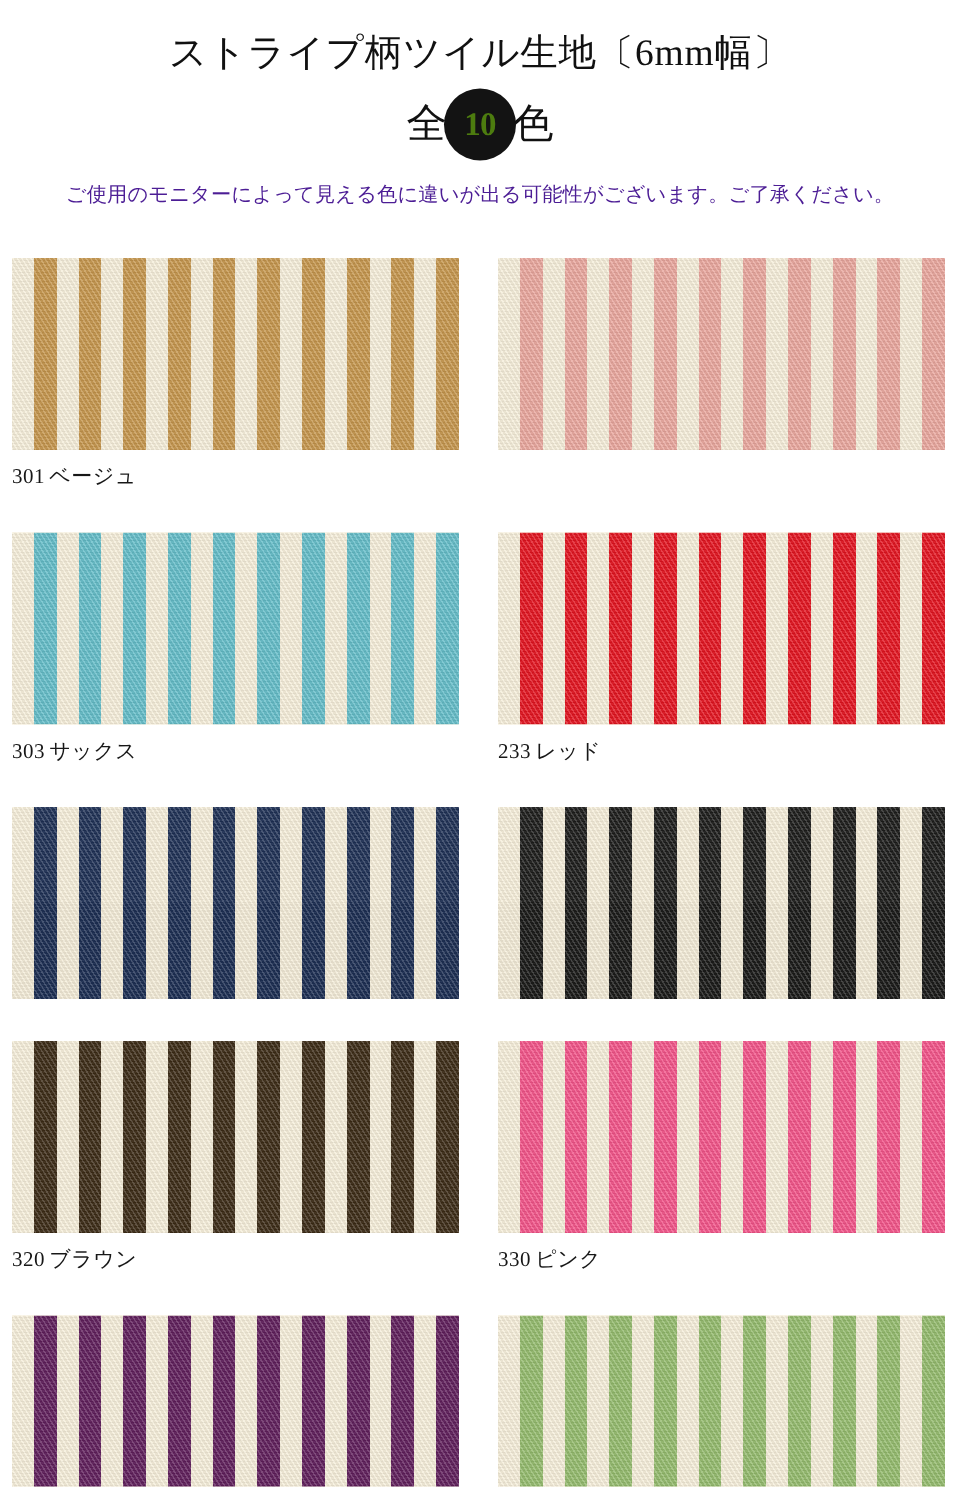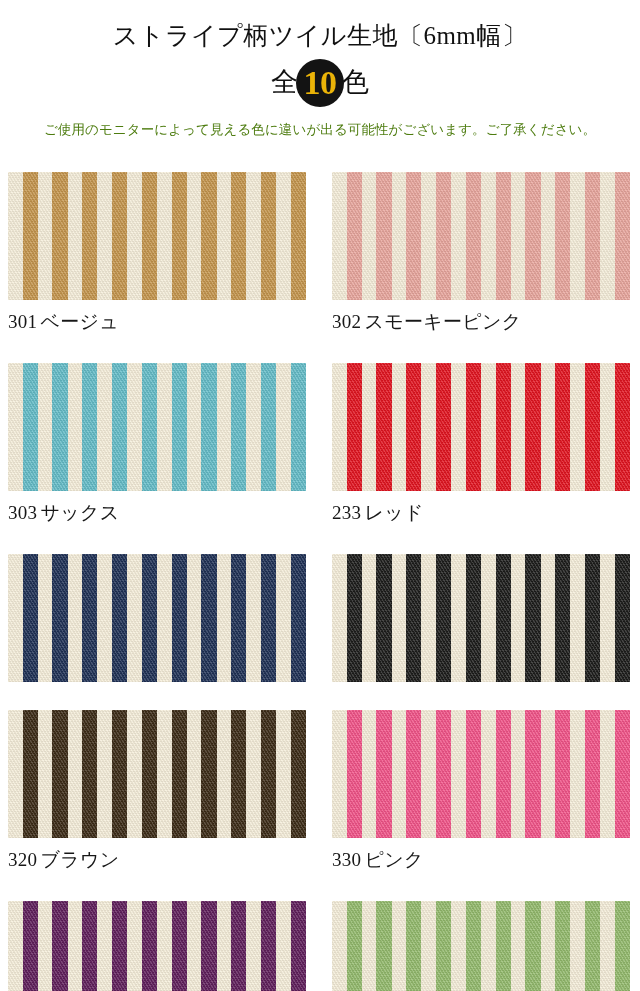--- a/index.html
+++ b/index.html
@@ -47,30 +47,30 @@
     color: #111;
   }
   .count-badge {
     display: inline-flex;
     align-items: center;
     justify-content: center;
     width: 48px;
     height: 48px;
     border-radius: 50%;
     background: #131313;
-    color: #eab308;
-    font-size: 34px;
+    color: #4d7c0f;
+    font-size: 22px;
     font-weight: 700;
     margin: 0 -2px;
     letter-spacing: -0.5px;
   }
   .note {
     margin-top: 14px;
     font-size: 13.5px;
-    color: #4d7c0f;
+    color: #4c1d95;
     letter-spacing: 0.1px;
     white-space: nowrap;
   }
 
   
   .grid {
     position: absolute;
     top: 172px;
     left: 8px;
     width: 624px;
@@ -117,21 +117,21 @@
         0deg,
         rgba(0,0,0,0.035) 0px,
         rgba(0,0,0,0.035) 1px,
         rgba(255,255,255,0.05) 1px,
         rgba(255,255,255,0.05) 2px
       );
     pointer-events: none;
   }
   .label {
     margin-top: 9px;
-    font-size: 19px;
+    font-size: 14px;
     color: #171717;
     letter-spacing: 0.3px;
     white-space: nowrap;
   }
   .label .code {
     margin-right: 3px;
   }
 </style>
 </head>
 <body>
@@ -156,21 +156,20 @@
           <div class="weft"></div>
         </div>
         <div class="label"><span class="code">301</span><span>ベージュ</span></div>
       </div>
       <div class="cell">
         <div class="swatch">
           <div class="stripes" style="background: repeating-linear-gradient(90deg, rgb(246, 238, 218) 0px, rgb(246, 238, 218) 14.6px, rgb(233, 166, 157) 14.6px, rgb(233, 166, 157) 29.8px);"></div>
           <div class="twill"></div>
           <div class="weft"></div>
         </div>
-        <div class="label"><span class="code">302</span><span>スモーキーピンク</span></div>
       </div>
       <div class="cell">
         <div class="swatch">
           <div class="stripes" style="background: repeating-linear-gradient(90deg, rgb(246, 238, 218) 0px, rgb(246, 238, 218) 14.6px, rgb(99, 188, 200) 14.6px, rgb(99, 188, 200) 29.8px);"></div>
           <div class="twill"></div>
           <div class="weft"></div>
         </div>
         <div class="label"><span class="code">303</span><span>サックス</span></div>
       </div>
       <div class="cell">

